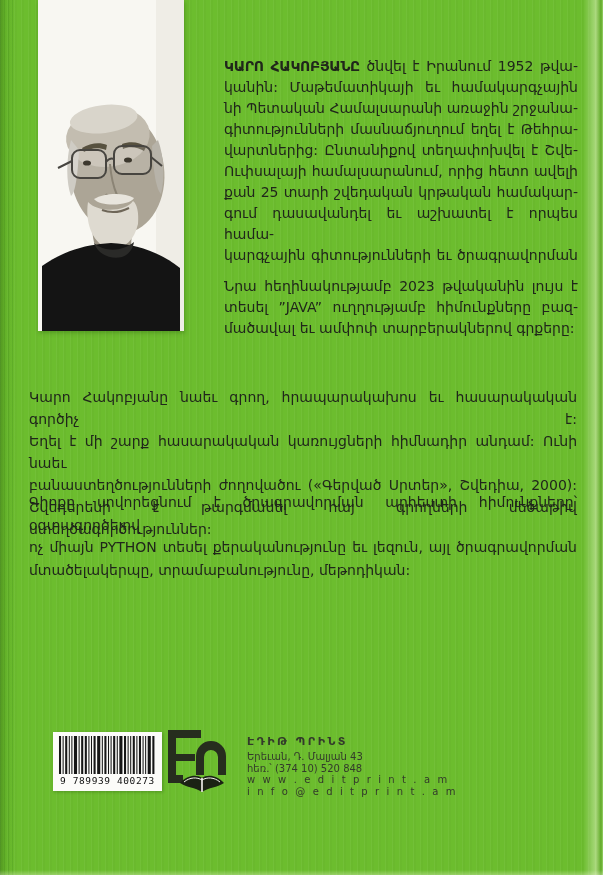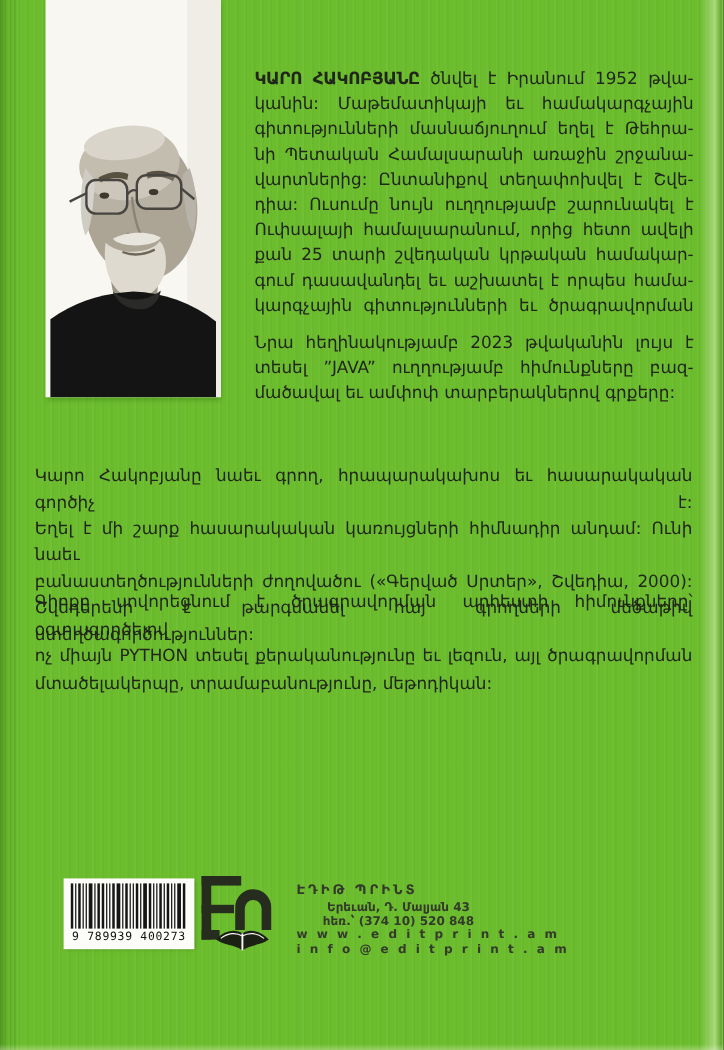--- a/index.html
+++ b/index.html
@@ -40,21 +40,21 @@
     background: #f8f7f2;
     box-shadow: 1px 2px 4px rgba(20,60,5,0.25);
   }
   .photo svg { display: block; }
 
   
   .col-right {
     position: absolute; left: 212px; top: 56px; width: 366px;
     font-size: 14px; line-height: 21px;
   }
-  .para { margin: 0 0 10px 0; }
+  .para { margin: 0 0 10px 12px; }
   .bold-name { font-weight: bold; letter-spacing: -0.3px; }
 
   
   .p-full-1 { position: absolute; left: 29px; top: 386px; width: 548px; font-size: 14px; line-height: 22px; }
   .p-full-2 { position: absolute; left: 29px; top: 491px; width: 548px; font-size: 14px; line-height: 22.5px; }
 
   
   .tline { text-align: justify; text-align-last: justify; white-space: normal; }
   .tline-last { text-align-last: left; }
 
@@ -72,21 +72,21 @@
     text-align: center; white-space: nowrap;
   }
 
   
   .pub-logo { position: absolute; left: 163px; top: 729px; width: 76px; height: 72px; }
   .pub-text { position: absolute; left: 247px; top: 735px; width: 170px; color: #333a2b; }
   .pub-name {
     font-size: 11px; font-weight: bold; letter-spacing: 2.5px;
     margin-bottom: 3px; white-space: nowrap;
   }
-  .pub-line { font-size: 10px; font-weight: bold; line-height: 11.5px; white-space: nowrap; text-align: center; }
+  .pub-line { font-size: 10px; font-weight: normal; line-height: 11.5px; white-space: nowrap; }
   .pub-line.spread { letter-spacing: 2.1px; }
 </style>
 </head>
 <body>
 
 <div class="cover">
 
   <div class="photo">
     <svg width="146" height="331" viewBox="0 0 146 331">
       <rect width="146" height="331" fill="#f8f7f2"></rect>
@@ -127,24 +127,23 @@
       <path d="M4,331 L4,266 C24,252 44,246 62,244 L73,243 C98,244 122,252 142,268 L142,331 Z" fill="#141414"></path>
       <path d="M56,243 C60,254 72,260 84,257 C92,254 95,248 96,242 C84,252 66,252 56,243 Z" fill="#2a2a28"></path>
     </svg>
   </div>
 
   <div class="col-right">
     <div class="para">
       <div class="tline"><span class="bold-name">ԿԱՐՈ ՀԱԿՈԲՅԱՆԸ</span><span> ծնվել է Իրանում 1952 թվա-</span></div>
       <div>
           <div class="tline">կանին: Մաթեմատիկայի եւ համակարգչային</div>
+          <div class="tline">նի Պետական Համալսարանի առաջին շրջանա-</div>
           <div class="tline">գիտությունների մասնաճյուղում  եղել է Թեհրա-</div>
-          <div class="tline">նի Պետական Համալսարանի առաջին շրջանա-</div>
           <div class="tline">վարտներից: Ընտանիքով տեղափոխվել է  Շվե-</div>
-          <div class="tline">դիա: Ուսումը նույն ուղղությամբ  շարունակել է</div>
           <div class="tline">Ուփսալայի համալսարանում, որից հետո ավելի</div>
           <div class="tline">քան 25 տարի շվեդական կրթական համակար-</div>
           <div class="tline">գում դասավանդել եւ աշխատել է որպես համա-</div>
           <div class="tline">կարգչային գիտությունների եւ ծրագրավորման</div>
         </div>
     </div>
     <div class="para">
         <div class="tline">Նրա հեղինակությամբ 2023 թվականին լույս է</div>
         <div class="tline">տեսել ”JAVA” ուղղությամբ հիմունքները բազ-</div>
         <div class="tline tline-last">մածավալ եւ ամփոփ տարբերակներով  գրքերը:</div>

